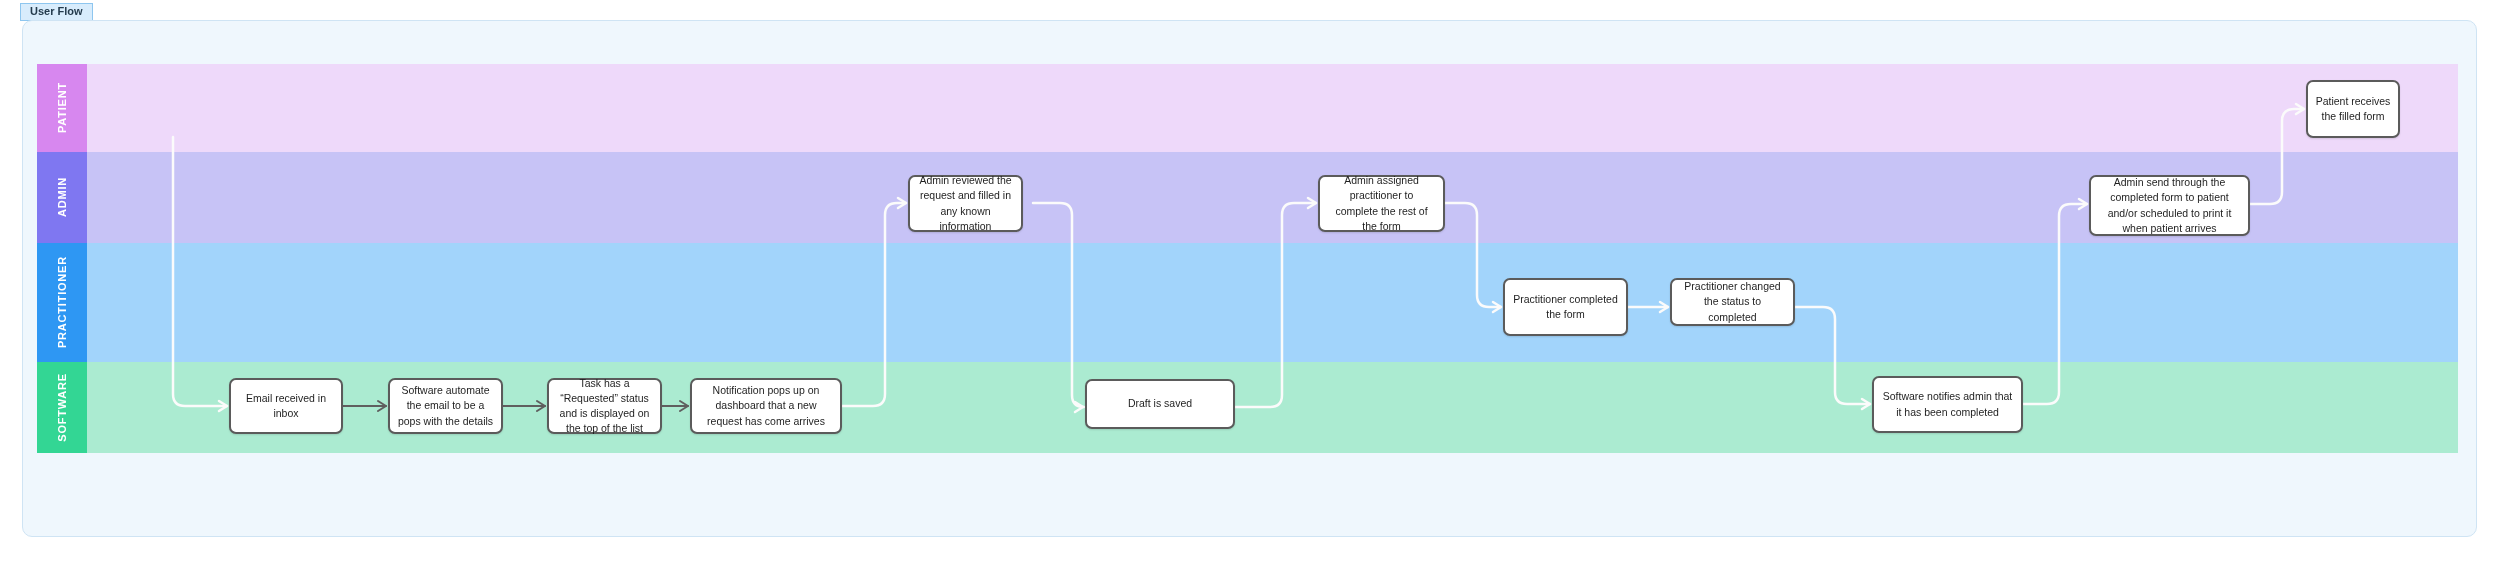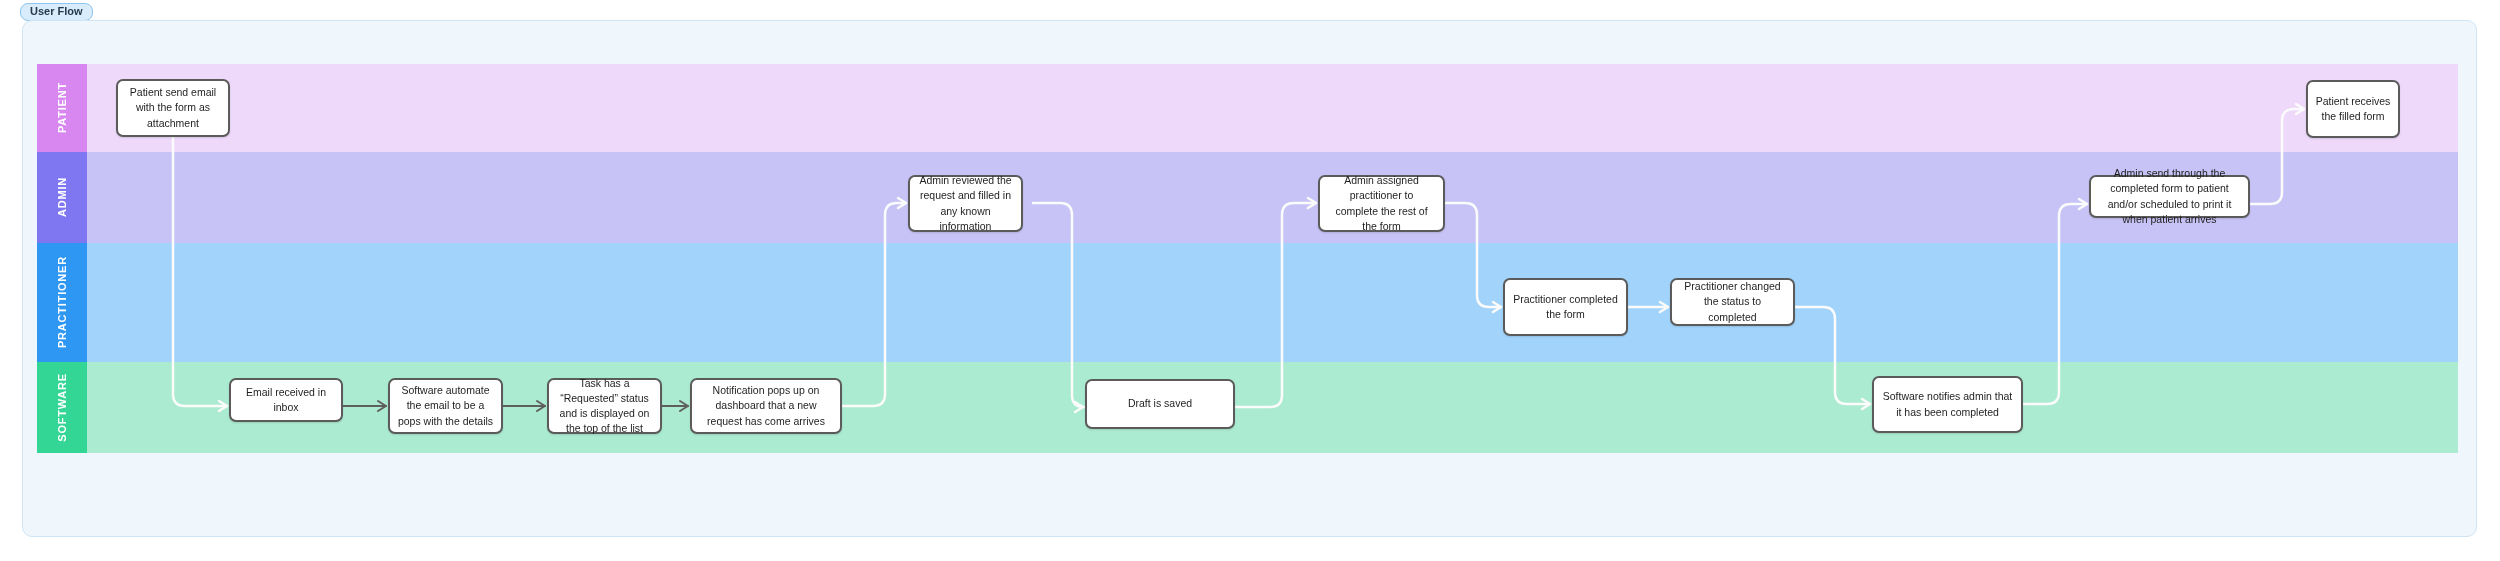--- a/index.html
+++ b/index.html
@@ -8,21 +8,21 @@
     width:2500px;height:561px;
     font-family:"Liberation Sans", sans-serif;
     overflow:hidden;
     background:#ffffff;
   }
   .tab{
     position:absolute;left:20px;top:3px;
     padding:1px 9px 2px 9px;
     background:#d8ecfc;
     border:1px solid #8ec6ef;
-    border-radius:8px;
+    border-radius:0;
     font-size:11px;font-weight:bold;color:#243b4d;
     line-height:1.2;
   }
   .canvas{
     position:absolute;left:22px;top:20px;
     width:2455px;height:517px;
     background:#eff7fd;
     border:1.5px solid #cfe4f4;
     border-radius:10px;
     box-sizing:border-box;
@@ -133,24 +133,21 @@
     <g>
       <path class="gray-line" d="M503,406 L545,406"></path>
       <path class="gray-line" d="M537,401 L545,406 L537,411"></path>
     </g>
     <g>
       <path class="gray-line" d="M662,406 L688,406"></path>
       <path class="gray-line" d="M680,401 L688,406 L680,411"></path>
     </g>
   </svg>
 
-  <div class="node" style="left:116px;top:79px;width:114px;height:58px">
-      <span>Patient send email with the form as attachment</span>
-    </div>
-  <div class="node" style="left:229px;top:378px;width:114px;height:44px">
+  <div class="node" style="left:229px;top:378px;width:114px;height:56px">
       <span>Email received in inbox</span>
     </div>
   <div class="node" style="left:388px;top:378px;width:115px;height:56px">
       <span>Software automate the email to be a pops with the details</span>
     </div>
   <div class="node" style="left:547px;top:378px;width:115px;height:56px">
       <span>Task has a “Requested” status and is displayed on the top of the list</span>
     </div>
   <div class="node" style="left:690px;top:378px;width:152px;height:56px">
       <span>Notification pops up on dashboard that a new request has come arrives</span>
@@ -166,20 +163,20 @@
     </div>
   <div class="node" style="left:1318px;top:175px;width:127px;height:57px">
       <span>Admin assigned practitioner to complete the rest of the form</span>
     </div>
   <div class="node" style="left:1670px;top:278px;width:125px;height:48px">
       <span>Practitioner changed the status to completed</span>
     </div>
   <div class="node" style="left:1872px;top:376px;width:151px;height:57px">
       <span>Software notifies admin that it has been completed</span>
     </div>
-  <div class="node" style="left:2089px;top:175px;width:161px;height:43px">
+  <div class="node" style="left:2089px;top:175px;width:161px;height:61px">
       <span>Admin send through the completed form to patient and/or scheduled to print it when patient arrives</span>
     </div>
   <div class="node" style="left:2306px;top:80px;width:94px;height:58px">
       <span>Patient receives the filled form</span>
     </div>
 
 </div>
 
 </body></html>

